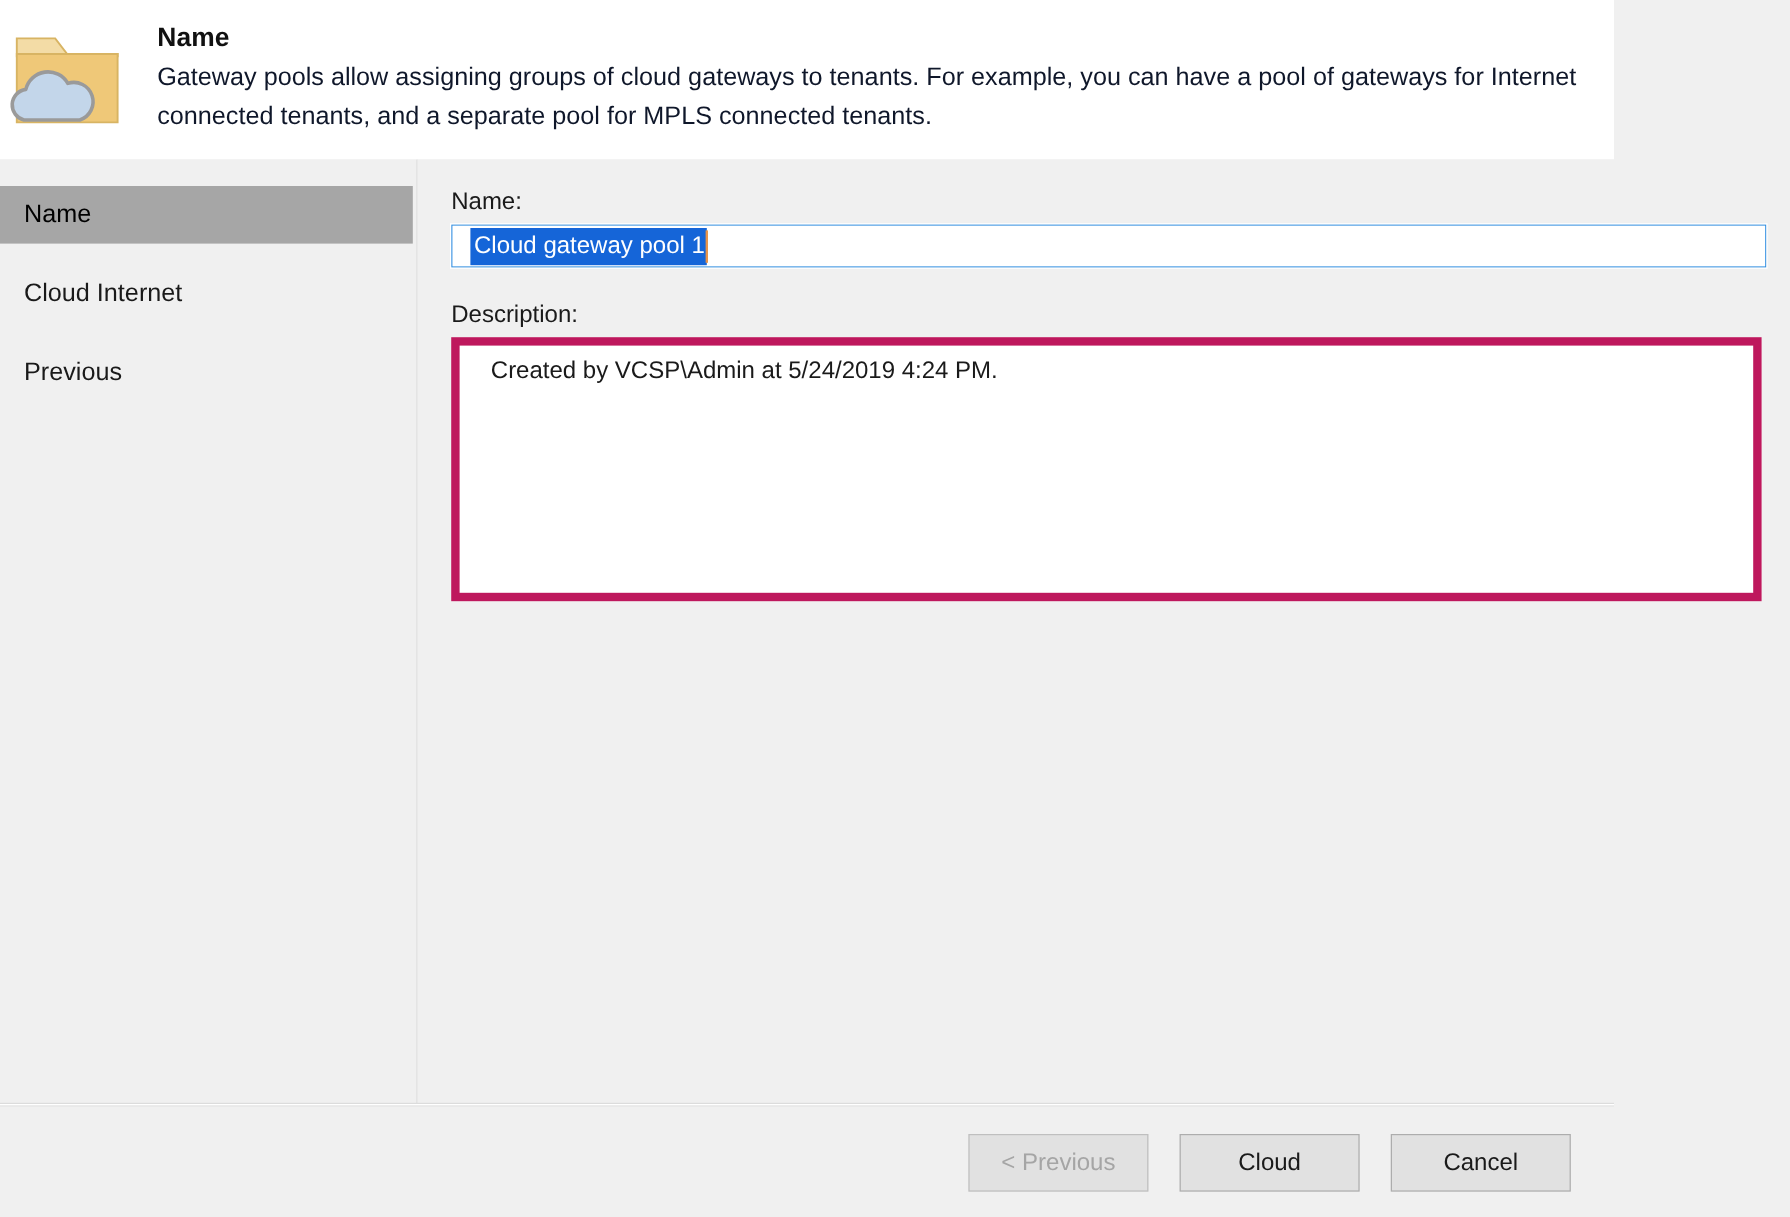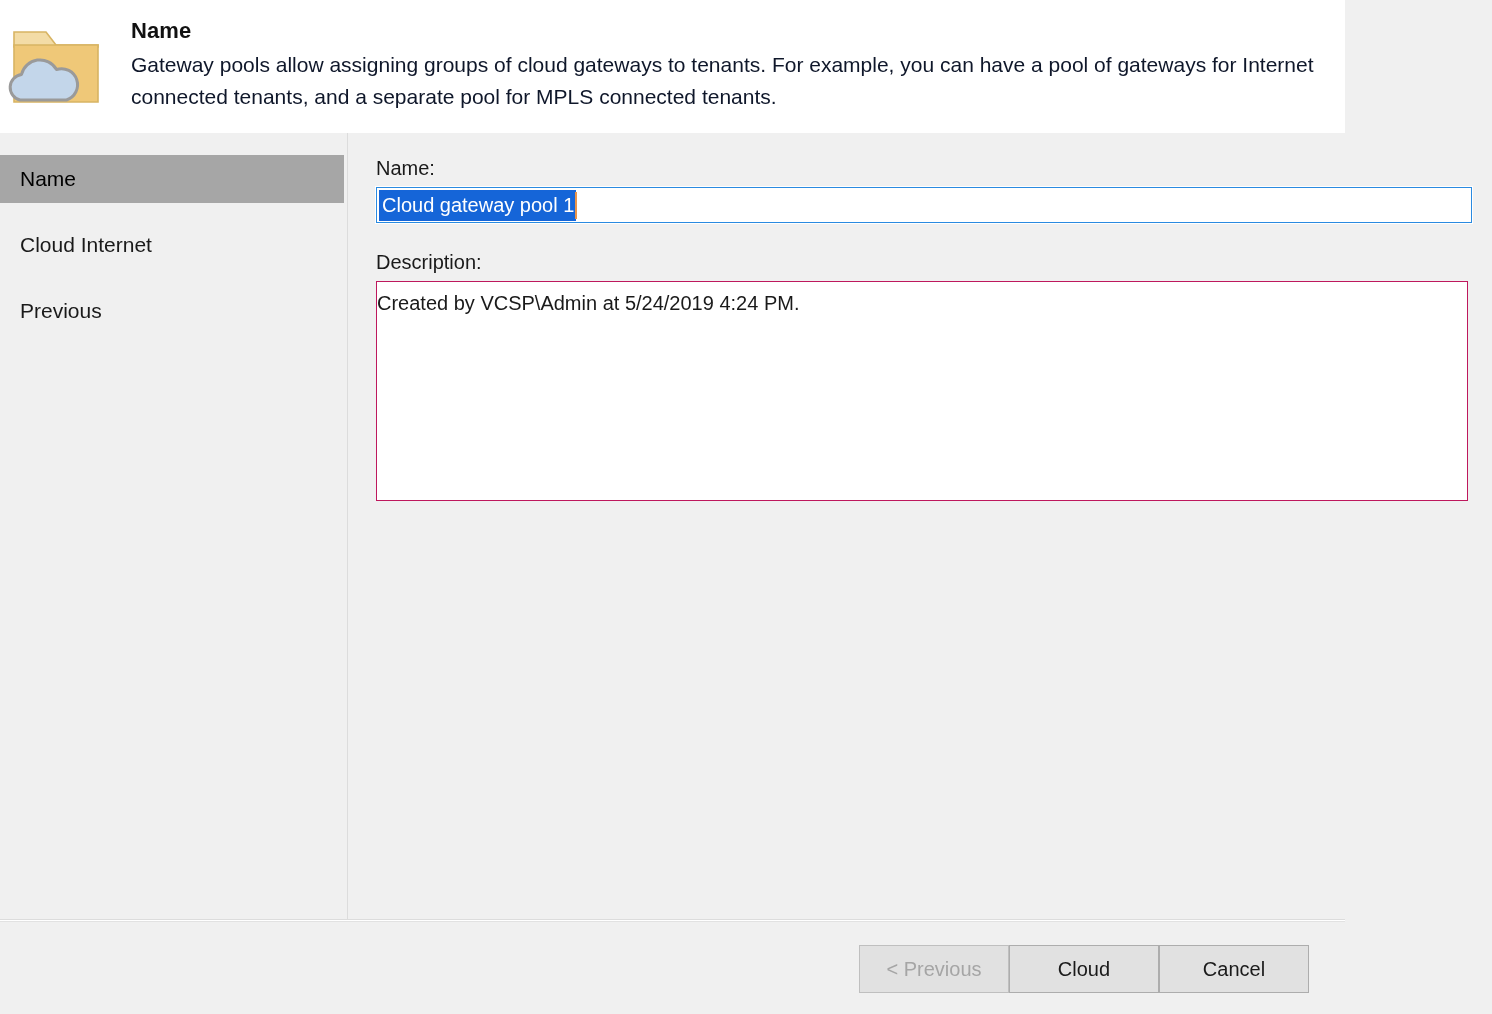--- a/index.html
+++ b/index.html
@@ -108,21 +108,21 @@
   }
   .name-input {
     width: 1096px;
     height: 36px;
     box-sizing: border-box;
     border: 1px solid #2a8ae0;
     outline: 1px solid #ffffff;
     background: #ffffff;
     display: flex;
     align-items: center;
-    padding: 0 2px;
+    padding: 0 15px;
     position: relative;
   }
   .name-input .sel-text {
     background: #1565d8;
     color: #ffffff;
     font-size: 20px;
     line-height: 30px;
     padding: 0 2px 1px 3px;
     white-space: pre;
   }
@@ -132,22 +132,22 @@
     background: #e8944a;
     margin-left: -1px;
   }
   .spacer-24 { height: 26px; }
 
   .desc-box {
     width: 1092px;
     height: 220px;
     box-sizing: border-box;
     background: #ffffff;
-    border: 1px solid #be185d;
-    padding: 7px 0;
+    border: 7px solid #be185d;
+    padding: 7px 26px;
     font-size: 20px;
     line-height: 28px;
     color: #1a1a1a;
     overflow: hidden;
   }
 
   
   .footer {
     position: relative;
     flex: 0 0 auto;
@@ -162,20 +162,21 @@
     position: absolute;
     left: 0; right: 0; top: -2px;
     height: 1px;
     background: #dcdcdc;
   }
   .btn-row {
     position: absolute;
     right: 36px;
     top: 24px;
     display: flex;
+    gap: 26px;
   }
   .btn {
     width: 150px;
     height: 48px;
     box-sizing: border-box;
     background: #e1e1e1;
     border: 1px solid #adadad;
     font-size: 20px;
     font-family: "Liberation Sans", sans-serif;
     color: #1a1a1a;

